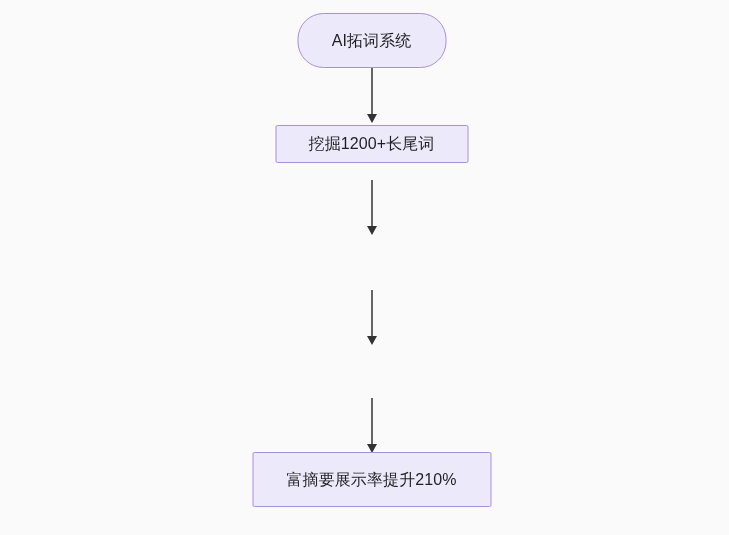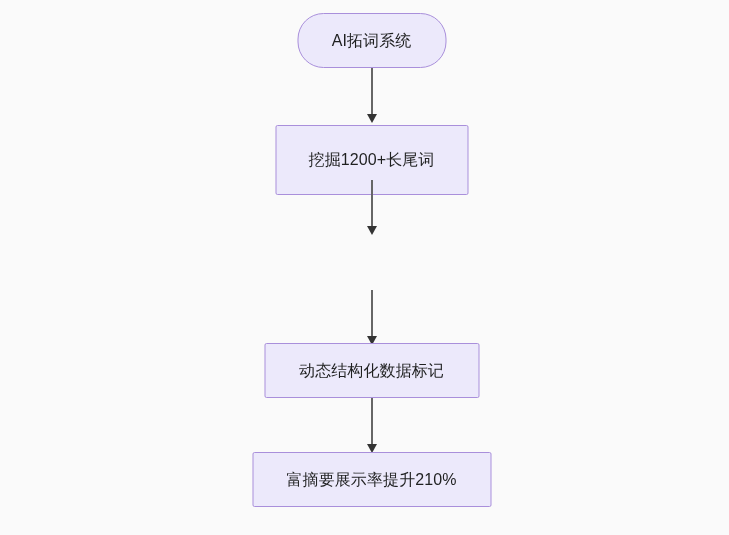--- a/index.html
+++ b/index.html
@@ -73,38 +73,35 @@
 
   <div class="node" style="left: 371.5px; top: 13px; width: 149px; height: 55px; background: rgb(236, 233, 251); border-color: rgb(169, 143, 219); border-radius: 26px;">
     <span class="node-label" style="color: rgb(31, 32, 32);">AI拓词系统</span>
   </div>
 
   <div class="edge" style="left: 371.5px; top: 68px;">
     <div class="edge-line" style="background: rgb(102, 102, 102);"></div>
     <div class="edge-head" style="border-top-color: rgb(51, 51, 51);"></div>
   </div>
 
-  <div class="node" style="left: 371.5px; top: 125px; width: 193px; height: 70px; background: rgb(236, 233, 251); border-color: rgb(169, 143, 219);">
+  <div class="node" style="left: 371.5px; top: 125px; width: 193px; height: 38px; background: rgb(236, 233, 251); border-color: rgb(169, 143, 219);">
     <span class="node-label" style="color: rgb(31, 32, 32);">挖掘1200+长尾词</span>
   </div>
 
   <div class="edge" style="left: 371.5px; top: 180px;">
     <div class="edge-line" style="background: rgb(102, 102, 102);"></div>
     <div class="edge-head" style="border-top-color: rgb(51, 51, 51);"></div>
   </div>
 
 
   <div class="edge" style="left: 371.5px; top: 290px;">
     <div class="edge-line" style="background: rgb(102, 102, 102);"></div>
     <div class="edge-head" style="border-top-color: rgb(51, 51, 51);"></div>
   </div>
 
-  <div class="node" style="left: 371.5px; top: 343px; width: 215px; height: 55px; background: rgb(236, 233, 251); border-color: rgb(169, 143, 219);">
-    <span class="node-label" style="color: rgb(31, 32, 32);">动态结构化数据标记</span>
-  </div>
 
   <div class="edge" style="left: 371.5px; top: 398px;">
     <div class="edge-line" style="background: rgb(102, 102, 102);"></div>
     <div class="edge-head" style="border-top-color: rgb(51, 51, 51);"></div>
   </div>
 
   <div class="node" style="left: 371.5px; top: 452px; width: 239px; height: 55px; background: rgb(236, 233, 251); border-color: rgb(169, 143, 219);">
     <span class="node-label" style="color: rgb(31, 32, 32);">富摘要展示率提升210%</span>
   </div>
 

